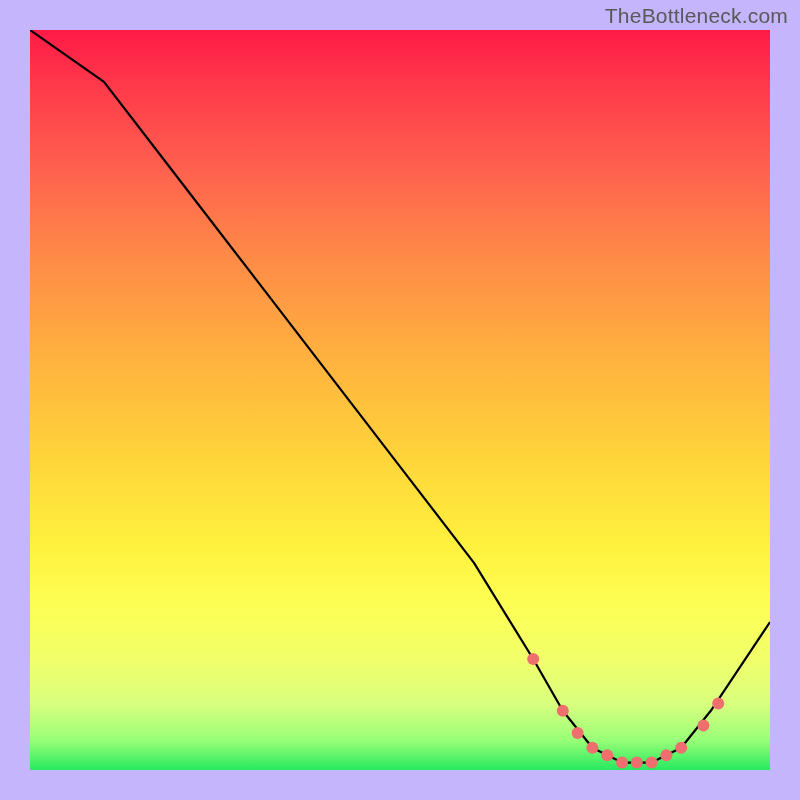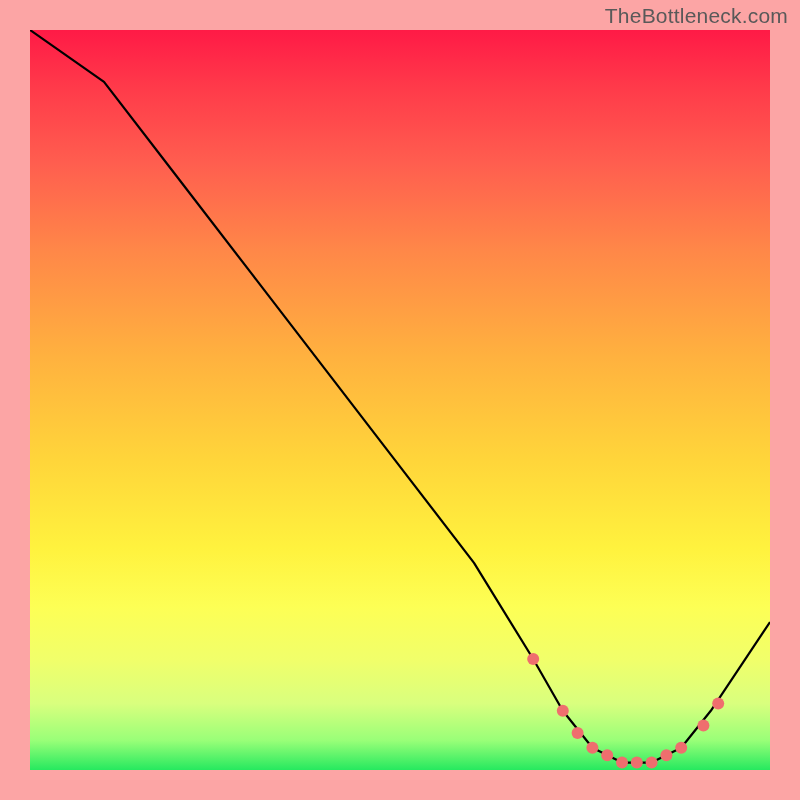--- a/index.html
+++ b/index.html
@@ -7,21 +7,21 @@
     width: 800px;
     height: 800px;
     background: #000;
     overflow: hidden;
     font-family: Arial, Helvetica, sans-serif;
   }
   .frame {
     position: relative;
     width: 800px;
     height: 800px;
-    background: #fca5a5;
+    background: #c4b5fd;
   }
   .watermark {
     position: absolute;
     top: 4px;
     right: 12px;
     color: #595959;
     font-size: 21px;
     font-weight: 400;
     letter-spacing: 0.2px;
     z-index: 4;

